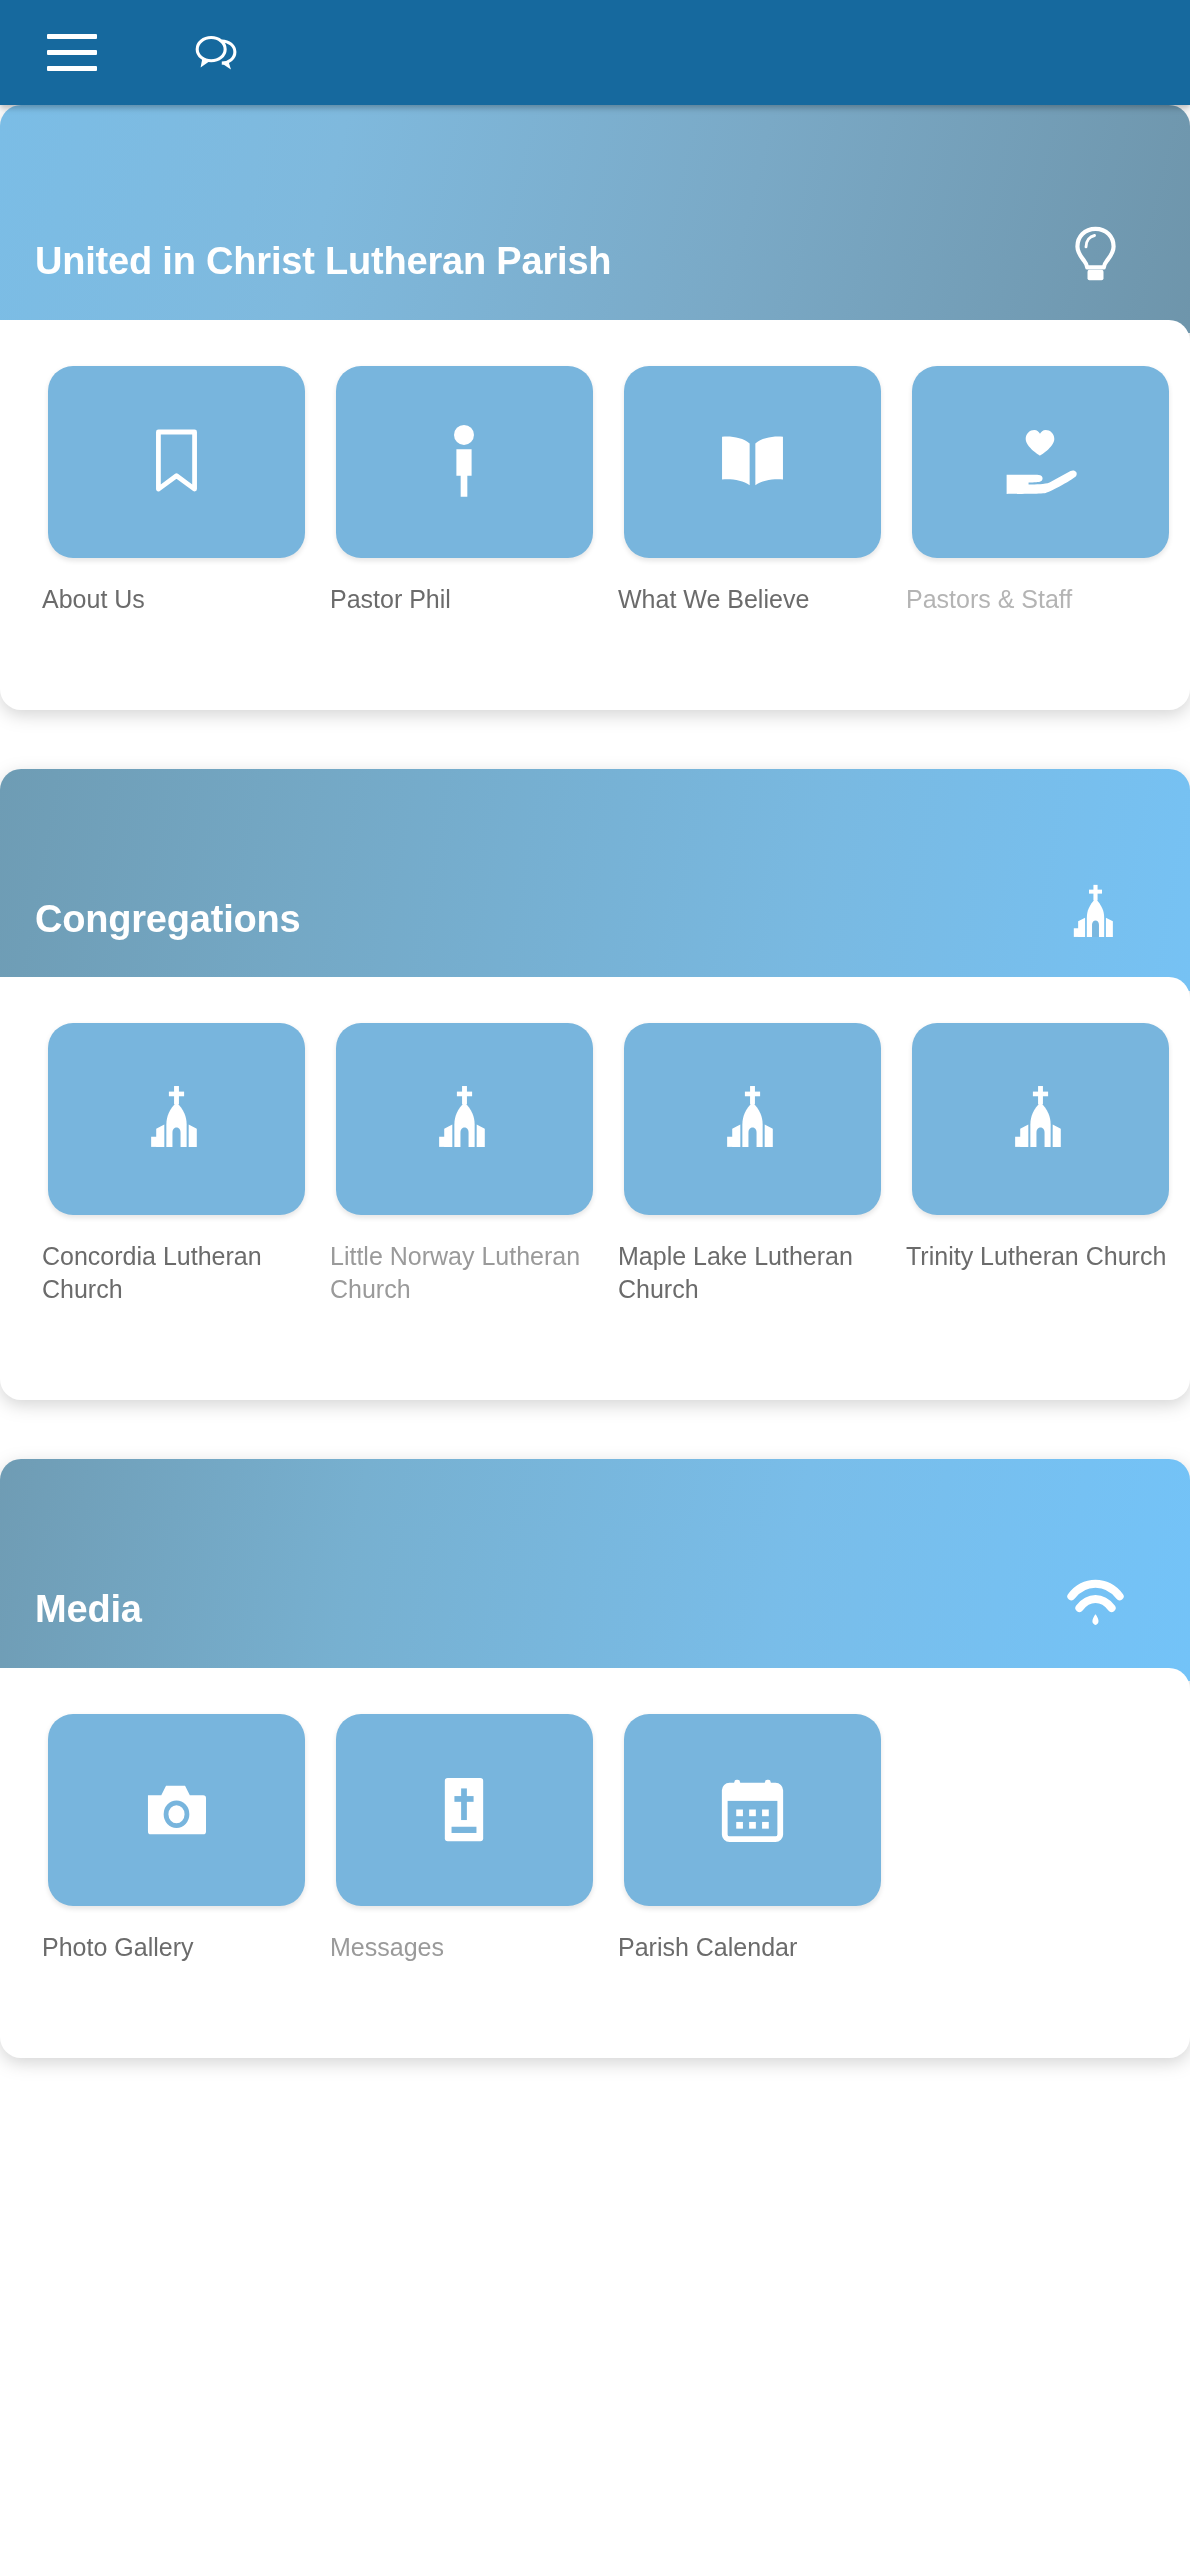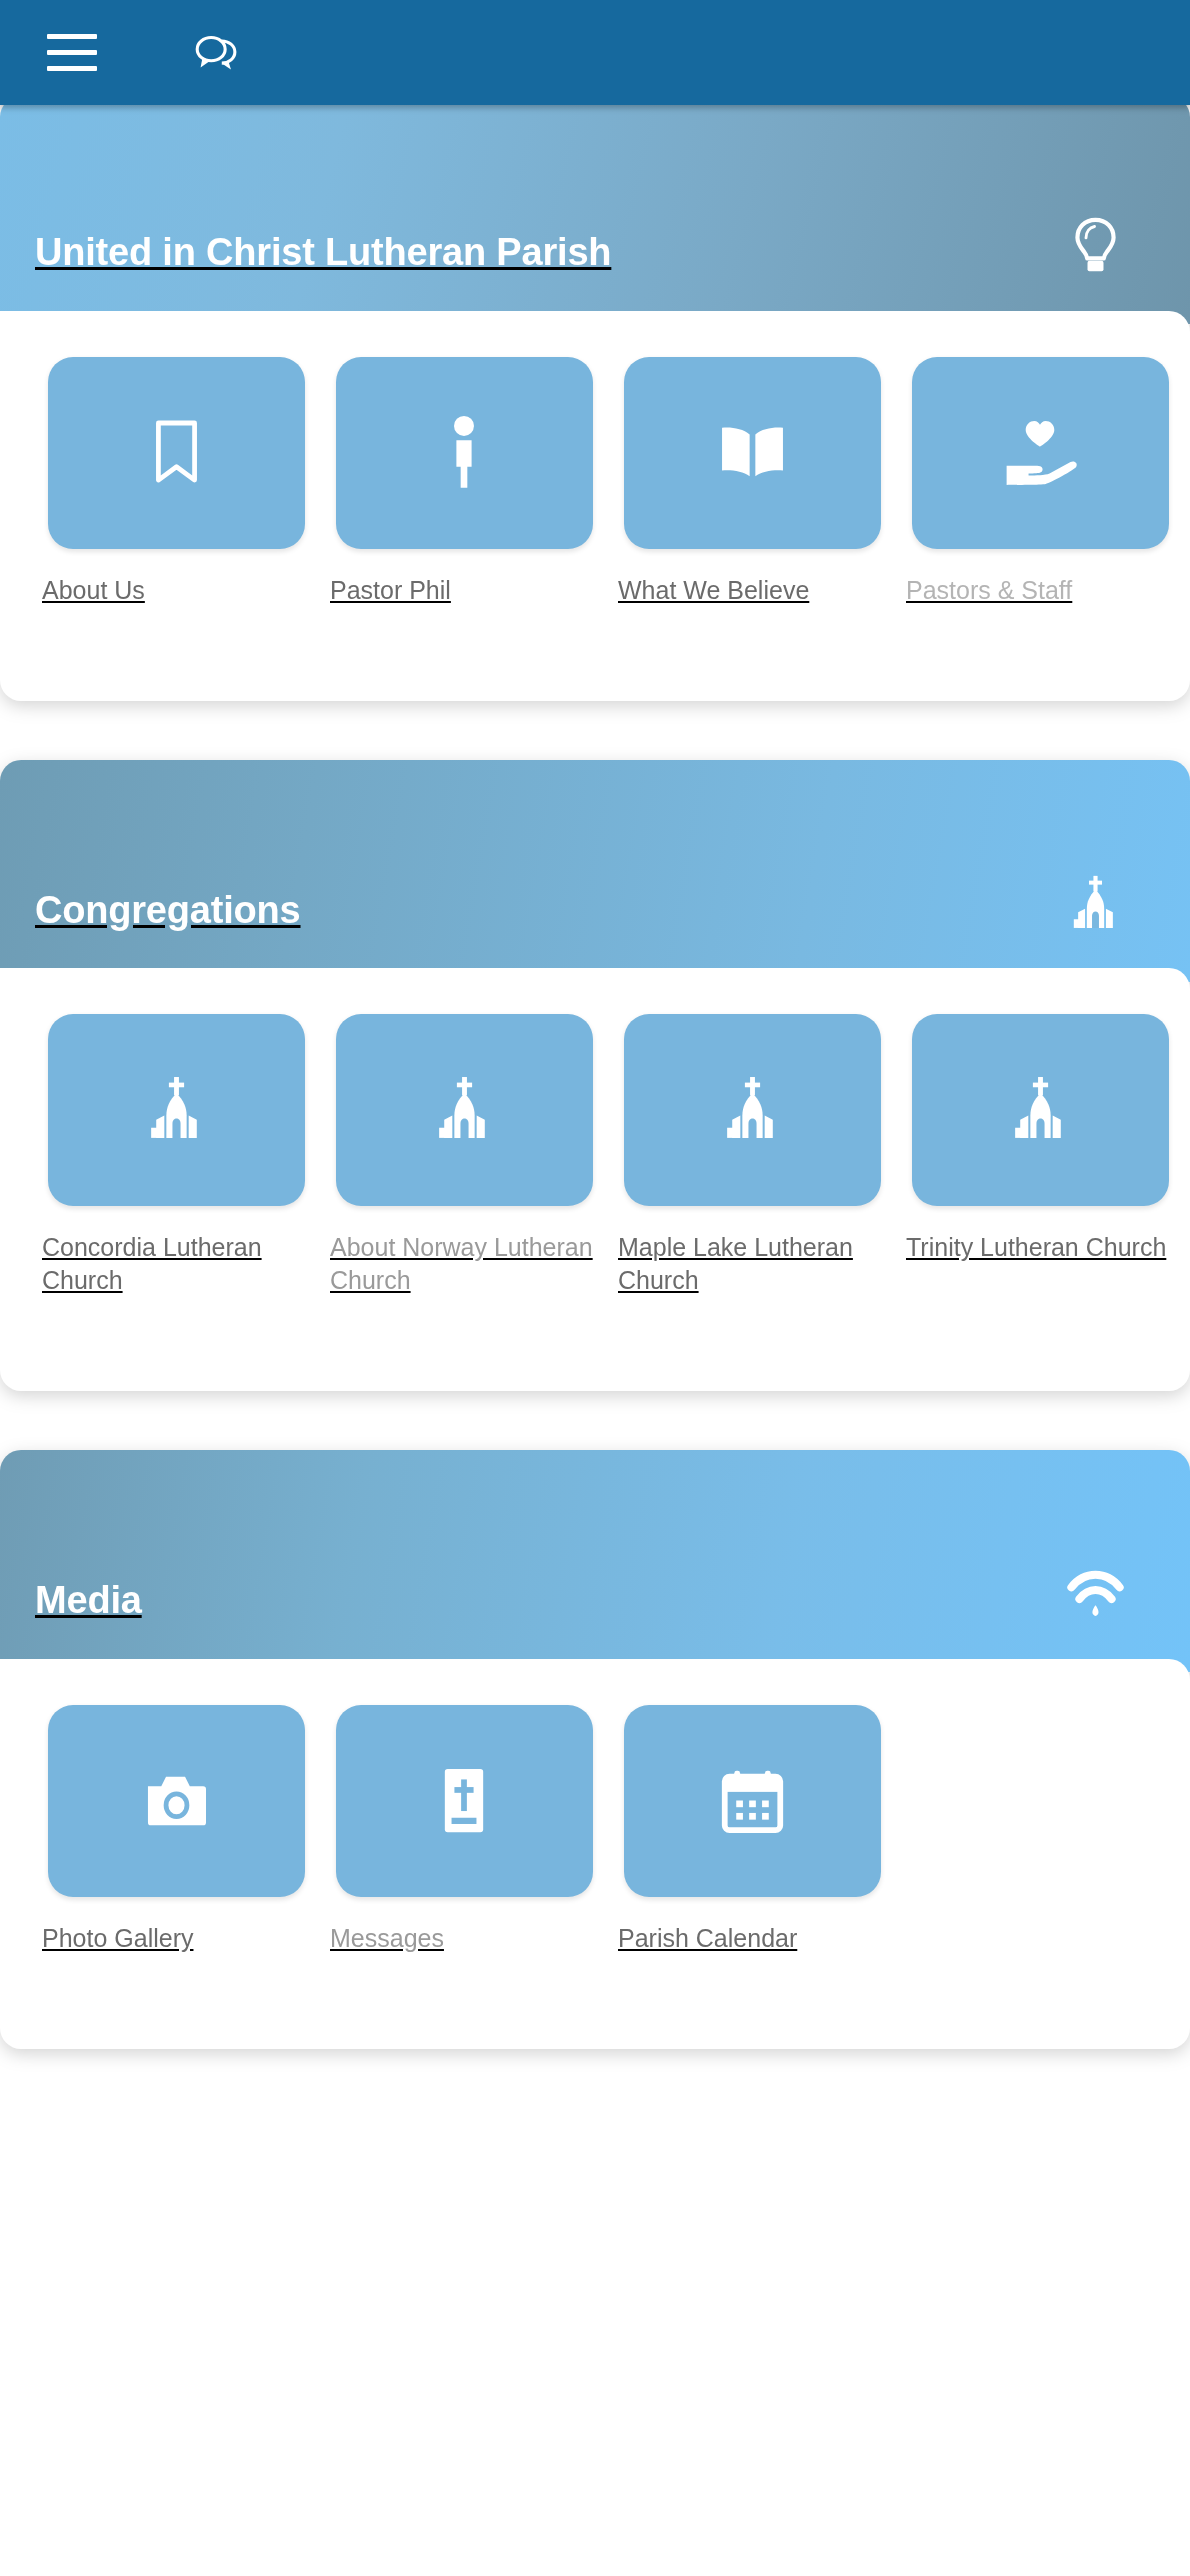--- a/index.html
+++ b/index.html
@@ -26,24 +26,23 @@
     flex:1; text-align:center; color:#ffffff;
     font-size:32px; font-weight:400; letter-spacing:0.3px;
     padding-right:0; margin-left:-38px;
   }
   .appbar-right{ width:144px; display:flex; align-items:center; justify-content:center; }
   .chat-icon{ width:54px; height:54px; }
   .chat-icon svg{ width:100%; height:100%; display:block; }
 
   
   .scroll{
-    position:absolute; left:0; top:96px; width:1190px; height:2114px;
+    position:absolute; left:0; top:105px; width:1190px; height:2114px;
     background:#ffffff;
     overflow:hidden;
-    text-decoration:underline;
   }
 
   
   .card{
     position:relative;
     width:1190px;
     margin-bottom:59px;
     filter:drop-shadow(0 5.8px 8.6px rgba(0,0,0,.17));
   }
   .card-header{
@@ -250,21 +249,21 @@
             <svg width="75" height="71" viewBox="0 0 68 70" xmlns="http://www.w3.org/2000/svg">
               <rect x="31.6" y="2" width="4.8" height="18" fill="#ffffff"></rect>
               <rect x="26.5" y="7.5" width="15" height="4.6" fill="#ffffff"></rect>
               <path d="M34 18 C27 25 24 32 24 40 L24 62 L44 62 L44 40 C44 32 41 25 34 18 Z" fill="#ffffff"></path>
               <path d="M30 62 L30 48 C30 44.5 32 43 34 43 C36 43 38 44.5 38 48 L38 62 Z" fill="#78b5dd"></path>
               <path d="M14 44 L22 40 L22 62 L14 62 Z" fill="#ffffff"></path>
               <path d="M54 44 L46 40 L46 62 L54 62 Z" fill="#ffffff"></path>
               <rect x="9" y="52" width="6" height="10" fill="#ffffff"></rect>
             </svg>
           </div>
-          <div class="tile-label muted2">About Norway Lutheran Church</div>
+          <div class="tile-label muted2">Little Norway Lutheran Church</div>
         </div>
 
         <div class="tile">
           <div class="tile-box">
             <svg width="75" height="71" viewBox="0 0 68 70" xmlns="http://www.w3.org/2000/svg">
               <rect x="31.6" y="2" width="4.8" height="18" fill="#ffffff"></rect>
               <rect x="26.5" y="7.5" width="15" height="4.6" fill="#ffffff"></rect>
               <path d="M34 18 C27 25 24 32 24 40 L24 62 L44 62 L44 40 C44 32 41 25 34 18 Z" fill="#ffffff"></path>
               <path d="M30 62 L30 48 C30 44.5 32 43 34 43 C36 43 38 44.5 38 48 L38 62 Z" fill="#78b5dd"></path>
               <path d="M14 44 L22 40 L22 62 L14 62 Z" fill="#ffffff"></path>

